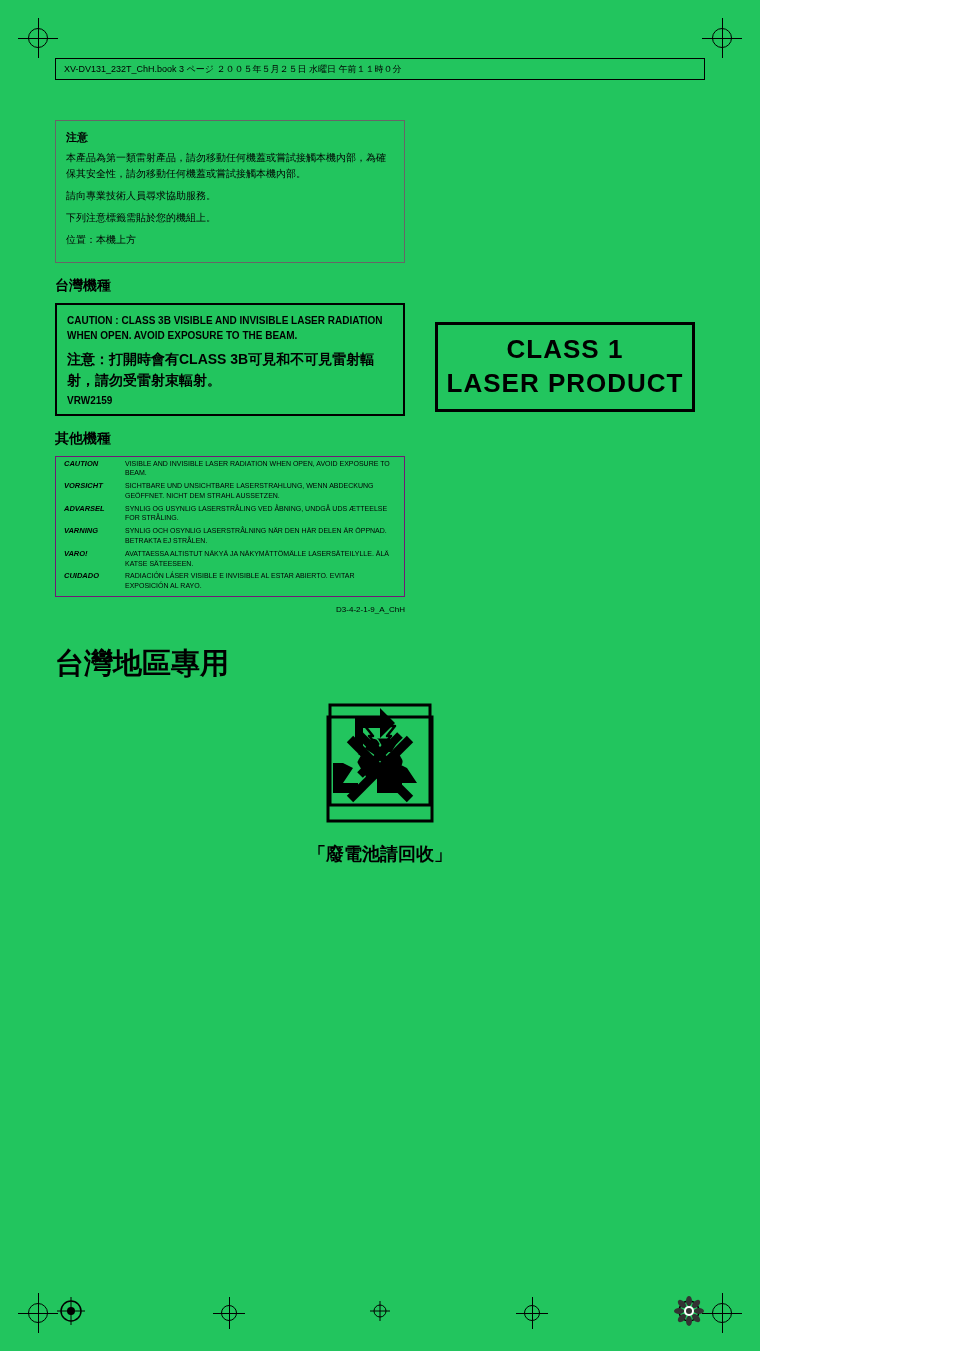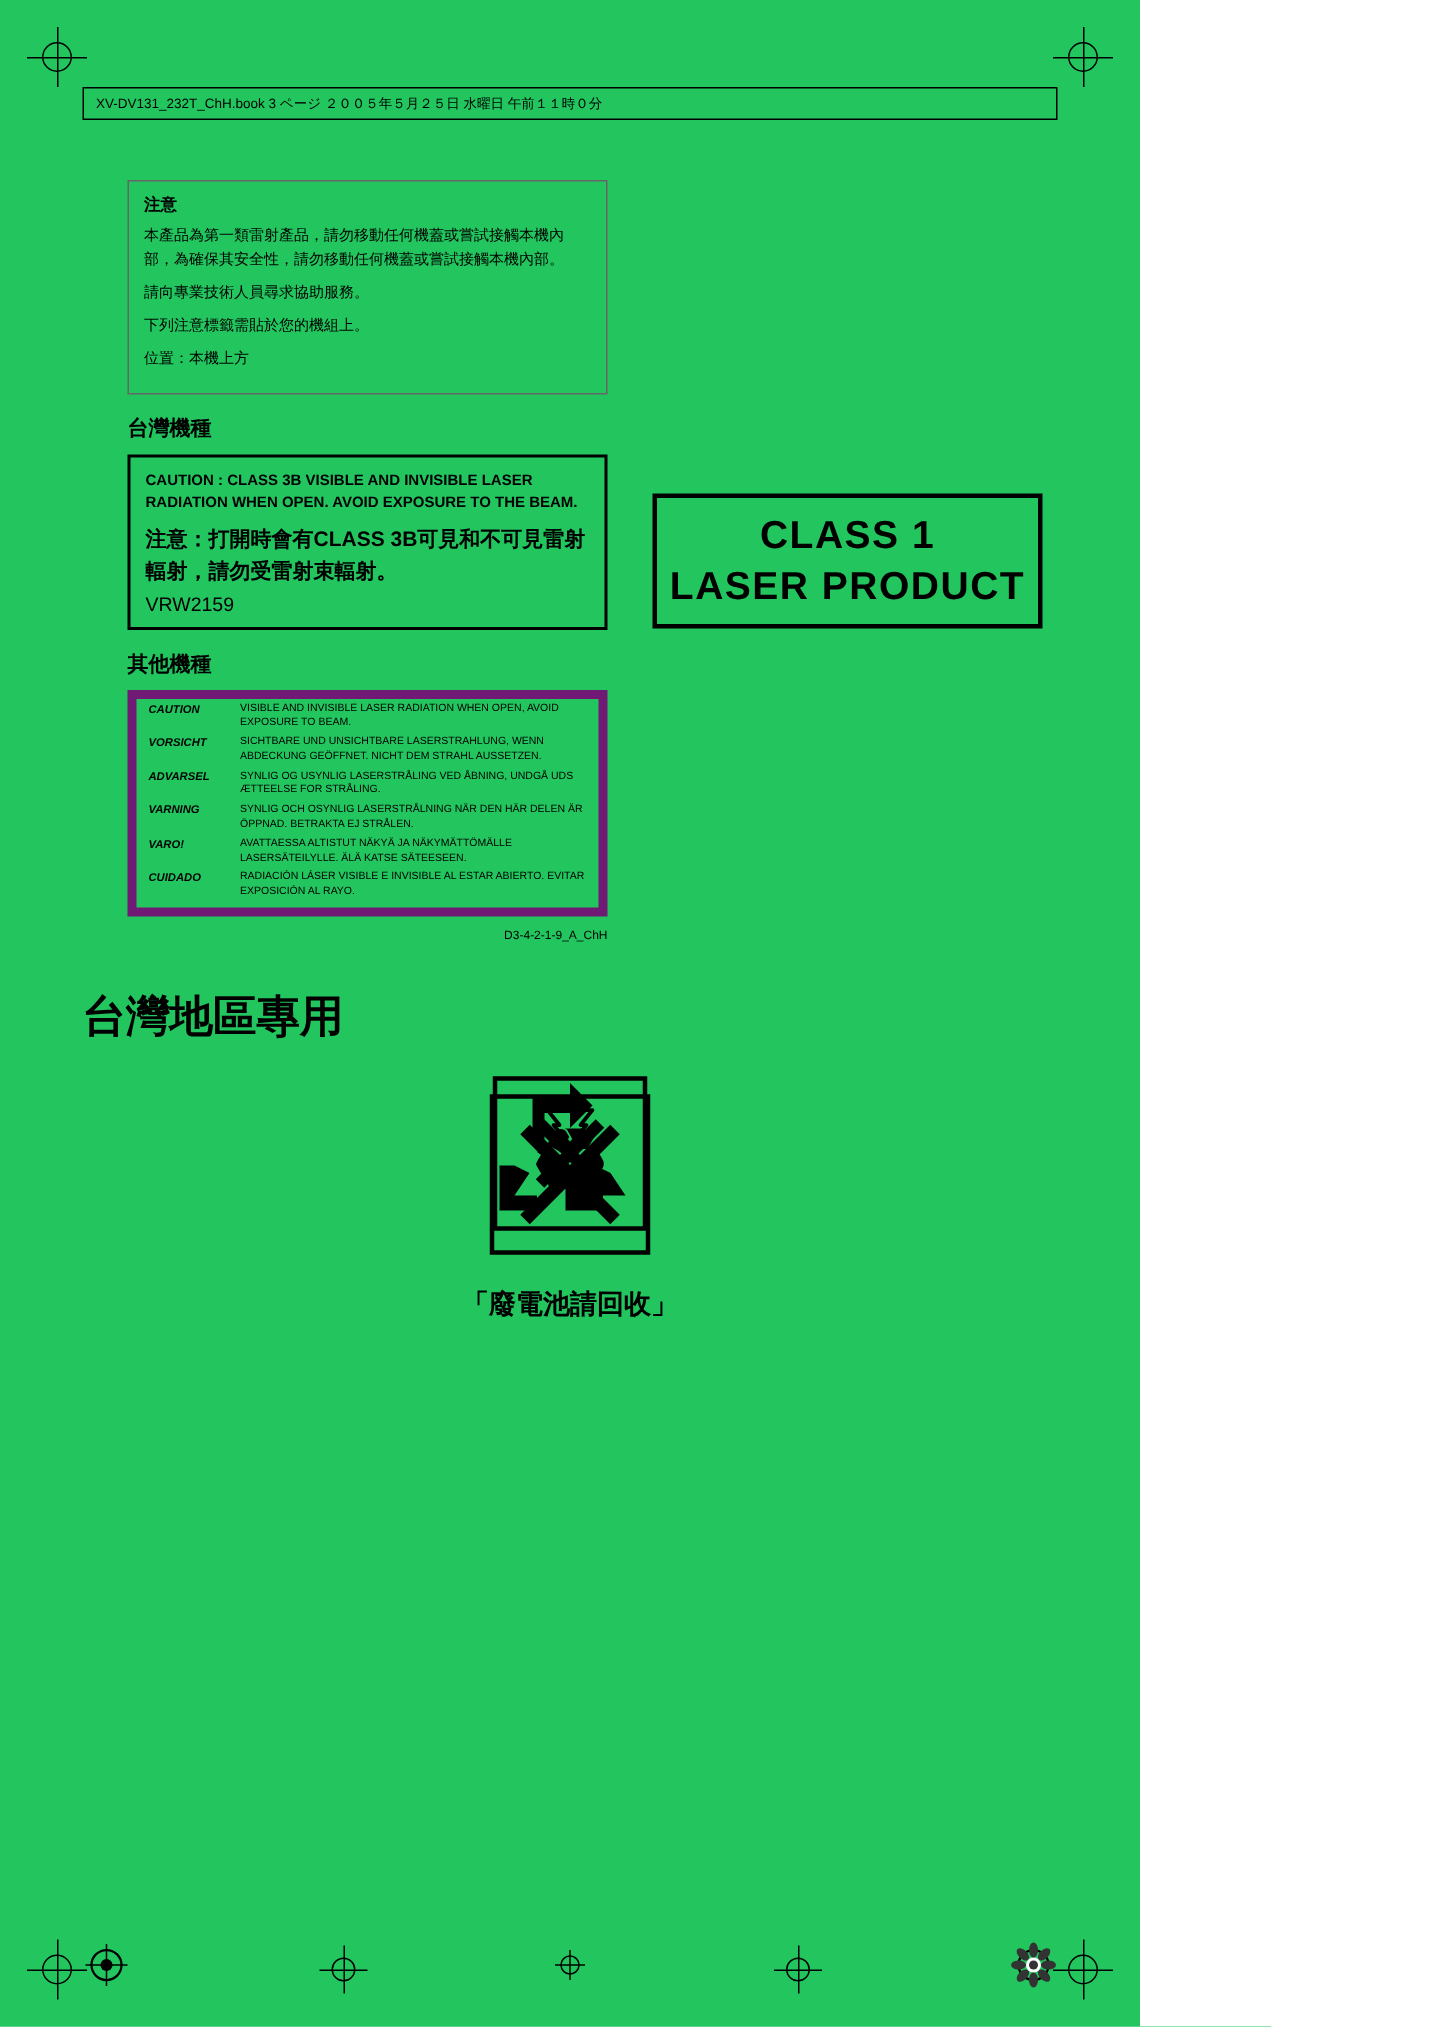--- a/index.html
+++ b/index.html
@@ -73,21 +73,20 @@
       left: 55px;
       right: 55px;
       bottom: 85px;
     }
 
     
     .top-section {
       display: flex;
       gap: 20px;
       margin-top: 20px;
-      margin-left: 30px;
     }
 
     .left-column {
       flex: 1;
       min-width: 0;
     }
 
     .right-column {
       width: 280px;
       flex-shrink: 0;
@@ -139,22 +138,22 @@
     }
 
     .caution-zh {
       font-size: 14px;
       font-weight: bold;
       line-height: 1.5;
       margin-bottom: 4px;
     }
 
     .caution-code {
-      font-size: 13px;
-      font-weight: normal;
+      font-size: 10px;
+      font-weight: bold;
     }
 
     
     .class1-box {
       border: 3px solid #000;
       width: 260px;
       height: 90px;
       display: flex;
       align-items: center;
       justify-content: center;
@@ -167,21 +166,21 @@
       line-height: 1.3;
       letter-spacing: 1px;
     }
 
     
     .other-section {
       margin-top: 14px;
     }
 
     .other-caution-box {
-      border: 6px solid #701a75;
+      border: 1px solid #701a75;
       padding: 2px 8px;
       font-size: 7.5px;
     }
 
     .other-caution-row {
       display: flex;
       gap: 6px;
       margin-bottom: 3px;
       line-height: 1.4;
     }

